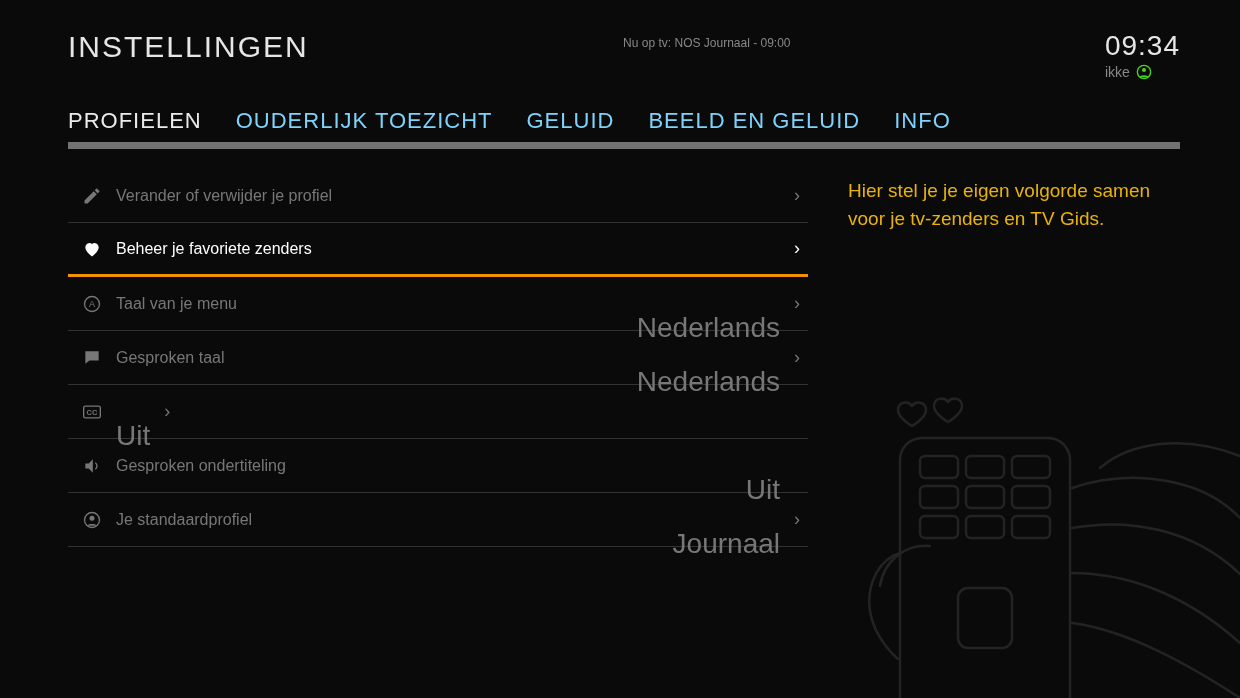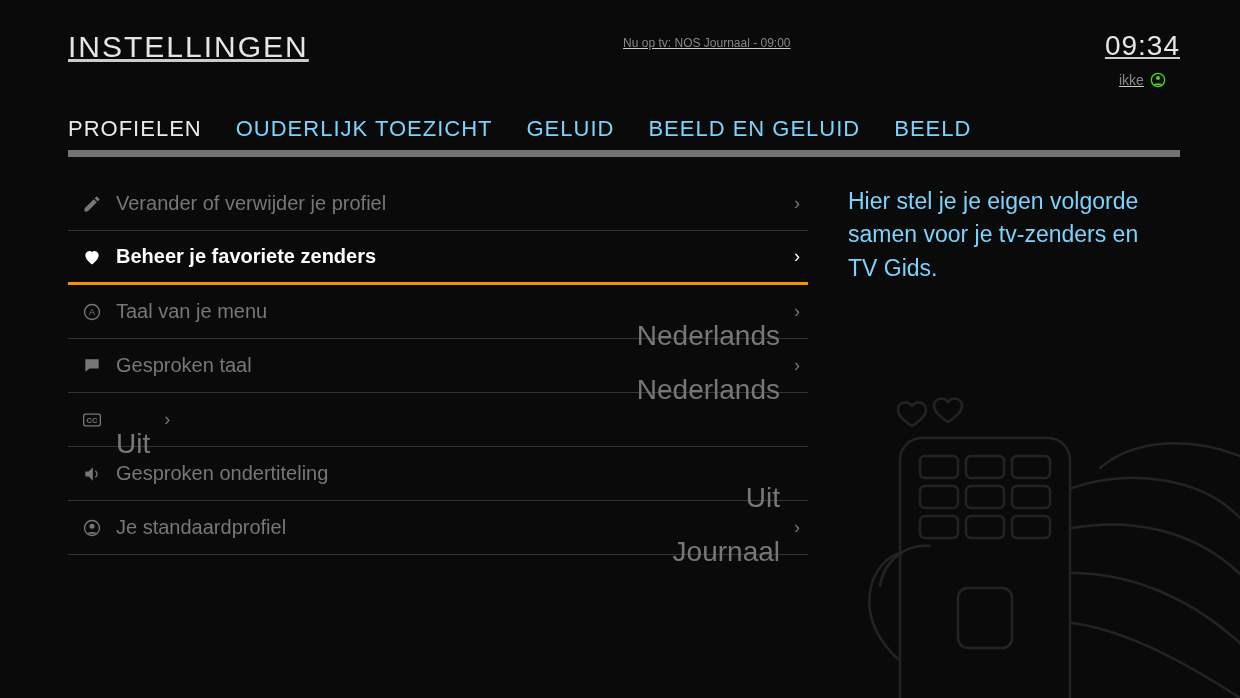--- a/index.html
+++ b/index.html
@@ -1,45 +1,45 @@
 <!DOCTYPE html>
 <html><head>
 <meta charset="utf-8">
 <style>
   * { box-sizing: border-box; margin: 0; padding: 0; }
   html, body { width: 1240px; height: 698px; background: #0a0a0a; color: #ccc; font-family: "Helvetica Neue", Arial, sans-serif; overflow: hidden; }
   .screen { width: 100%; height: 100%; padding: 30px 60px 0 68px; position: relative; }
-  .header { display: flex; align-items: flex-start; justify-content: space-between; text-decoration: underline; }
+  .header { display: flex; align-items: flex-start; justify-content: space-between; }
   .title { font-size: 30px; font-weight: 300; letter-spacing: 2px; color: #e6e6e6; }
   .now-on-tv { font-size: 12px; color: #888; margin-top: 6px; text-align: center; flex: 1; }
   .clock-wrap { text-align: right; }
   .clock { font-size: 28px; font-weight: 400; color: #e6e6e6; letter-spacing: 1px; }
-  .user-line { display: flex; align-items: center; justify-content: center; gap: 6px; margin-top: 10px; }
+  .user-line { display: flex; align-items: center; justify-content: flex-start; gap: 6px; margin-top: 2px; }
   .user-name { font-size: 14px; color: #888; }
   .user-icon svg { width: 16px; height: 16px; display: block; }
 
   .tabs { display: flex; gap: 34px; margin-top: 28px; border-bottom: 7px solid #737373; padding-bottom: 8px; }
   .tab { font-size: 22px; letter-spacing: 1px; color: #7dd3fc; cursor: pointer; }
   .tab.active { color: #eaeaea; }
 
   .body { display: flex; gap: 40px; margin-top: 20px; }
   .list { flex: 0 0 740px; }
   .row { display: flex; align-items: center; height: 54px; border-bottom: 1px solid #333; padding: 0 4px 0 0; position: relative; cursor: pointer; }
   .row.selected { border-bottom: 3px solid #f39200; }
   .row .icon { width: 48px; display: flex; justify-content: center; color: #bbb; }
   .row .icon svg { width: 20px; height: 20px; }
-  .row .label { font-size: 20px; color: #ddd; flex: 1; font-weight: 300; }
-  .row.selected .label { color: #fff; font-weight: bold; }
+  .row .label { font-size: 16px; color: #ddd; flex: 1; font-weight: 300; }
+  .row.selected .label { color: #fff; }
   .row .value { font-size: 28px; color: #888; margin-right: 10px; font-weight: 300; margin-top: 48px; }
   .row .chevron { color: #888; font-size: 18px; width: 14px; text-align: center; }
   .row.selected .chevron { color: #fff; }
   .row.dim .icon, .row.dim .label, .row.dim .value, .row.dim .chevron { color: #777; }
 
   .side { flex: 1; padding-top: 8px; }
-  .side-desc { font-size: 23px; color: #7dd3fc; line-height: 1.45; font-weight: 300; max-width: 320px; }
+  .side-desc { font-size: 19px; color: #eab308; line-height: 1.45; font-weight: 300; max-width: 320px; }
 
   .illustration { position: absolute; right: 0; bottom: 0; width: 400px; height: 320px; pointer-events: none; opacity: 0.28; }
   .illustration svg { width: 100%; height: 100%; }
 </style>
 </head>
 <body>
 
 <div class="screen">
   <div class="header">
     <div class="title">INSTELLINGEN</div>
@@ -57,21 +57,21 @@
         </span>
       </div>
     </div>
   </div>
 
   <div class="tabs">
     <div class="tab active">PROFIELEN</div>
     <div class="tab">OUDERLIJK TOEZICHT</div>
     <div class="tab">GELUID</div>
     <div class="tab">BEELD EN GELUID</div>
-    <div class="tab">BEELD</div>
+    <div class="tab">INFO</div>
   </div>
 
   <div class="body">
     <div class="list">
 
       <div class="row dim">
         <span class="icon">
           <svg viewBox="0 0 24 24" fill="currentColor">
               <path d="M3 17.25V21h3.75L17.81 9.94l-3.75-3.75L3 17.25zM20.71 7.04a1 1 0 0 0 0-1.41l-2.34-2.34a1 1 0 0 0-1.41 0l-1.83 1.83 3.75 3.75 1.83-1.83z"></path>
             </svg>

